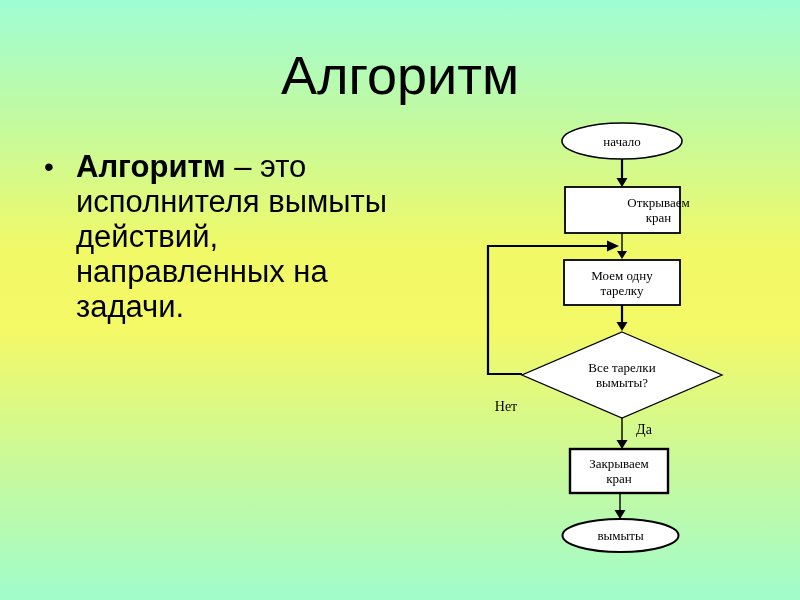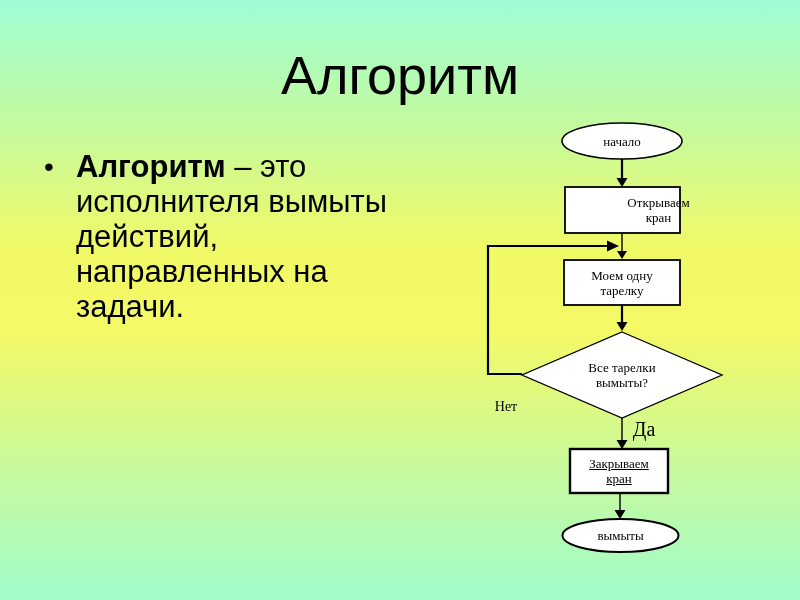--- a/index.html
+++ b/index.html
@@ -49,24 +49,24 @@
     font-size:13px;line-height:15px;
     color:#000;
   }
   .lbl-start{left:562px;top:123px;width:120px;height:36px;}
   .lbl-step1{left:565px;top:187px;width:115px;height:46px;padding:0;margin-left:36px;}
   .lbl-step1 span, .lbl-step2 span{display:inline-block;width:80px;}
   .lbl-step2{left:564px;top:260px;width:116px;height:45px;}
   .lbl-decision{left:532px;top:334px;width:180px;height:82px;}
   .lbl-decision span{display:inline-block;width:100px;}
   .lbl-step3{left:570px;top:449px;width:98px;height:44px;}
-  .lbl-step3 span{display:inline-block;width:72px;text-decoration:underline;}
+  .lbl-step3 span{display:inline-block;width:72px;}
   .lbl-end{left:563px;top:519px;width:115px;height:33px;}
   .lbl-no{left:484px;top:352px;width:44px;height:20px;font-size:14px;margin-top:44px;}
-  .lbl-yes{left:626px;top:419px;width:36px;height:20px;font-size:20px;}
+  .lbl-yes{left:626px;top:419px;width:36px;height:20px;font-size:14px;}
 </style>
 </head>
 <body>
 
 <div class="slide">
 
   <div class="title">Алгоритм</div>
 
   <div class="body-text">
     <div class="body-line">

